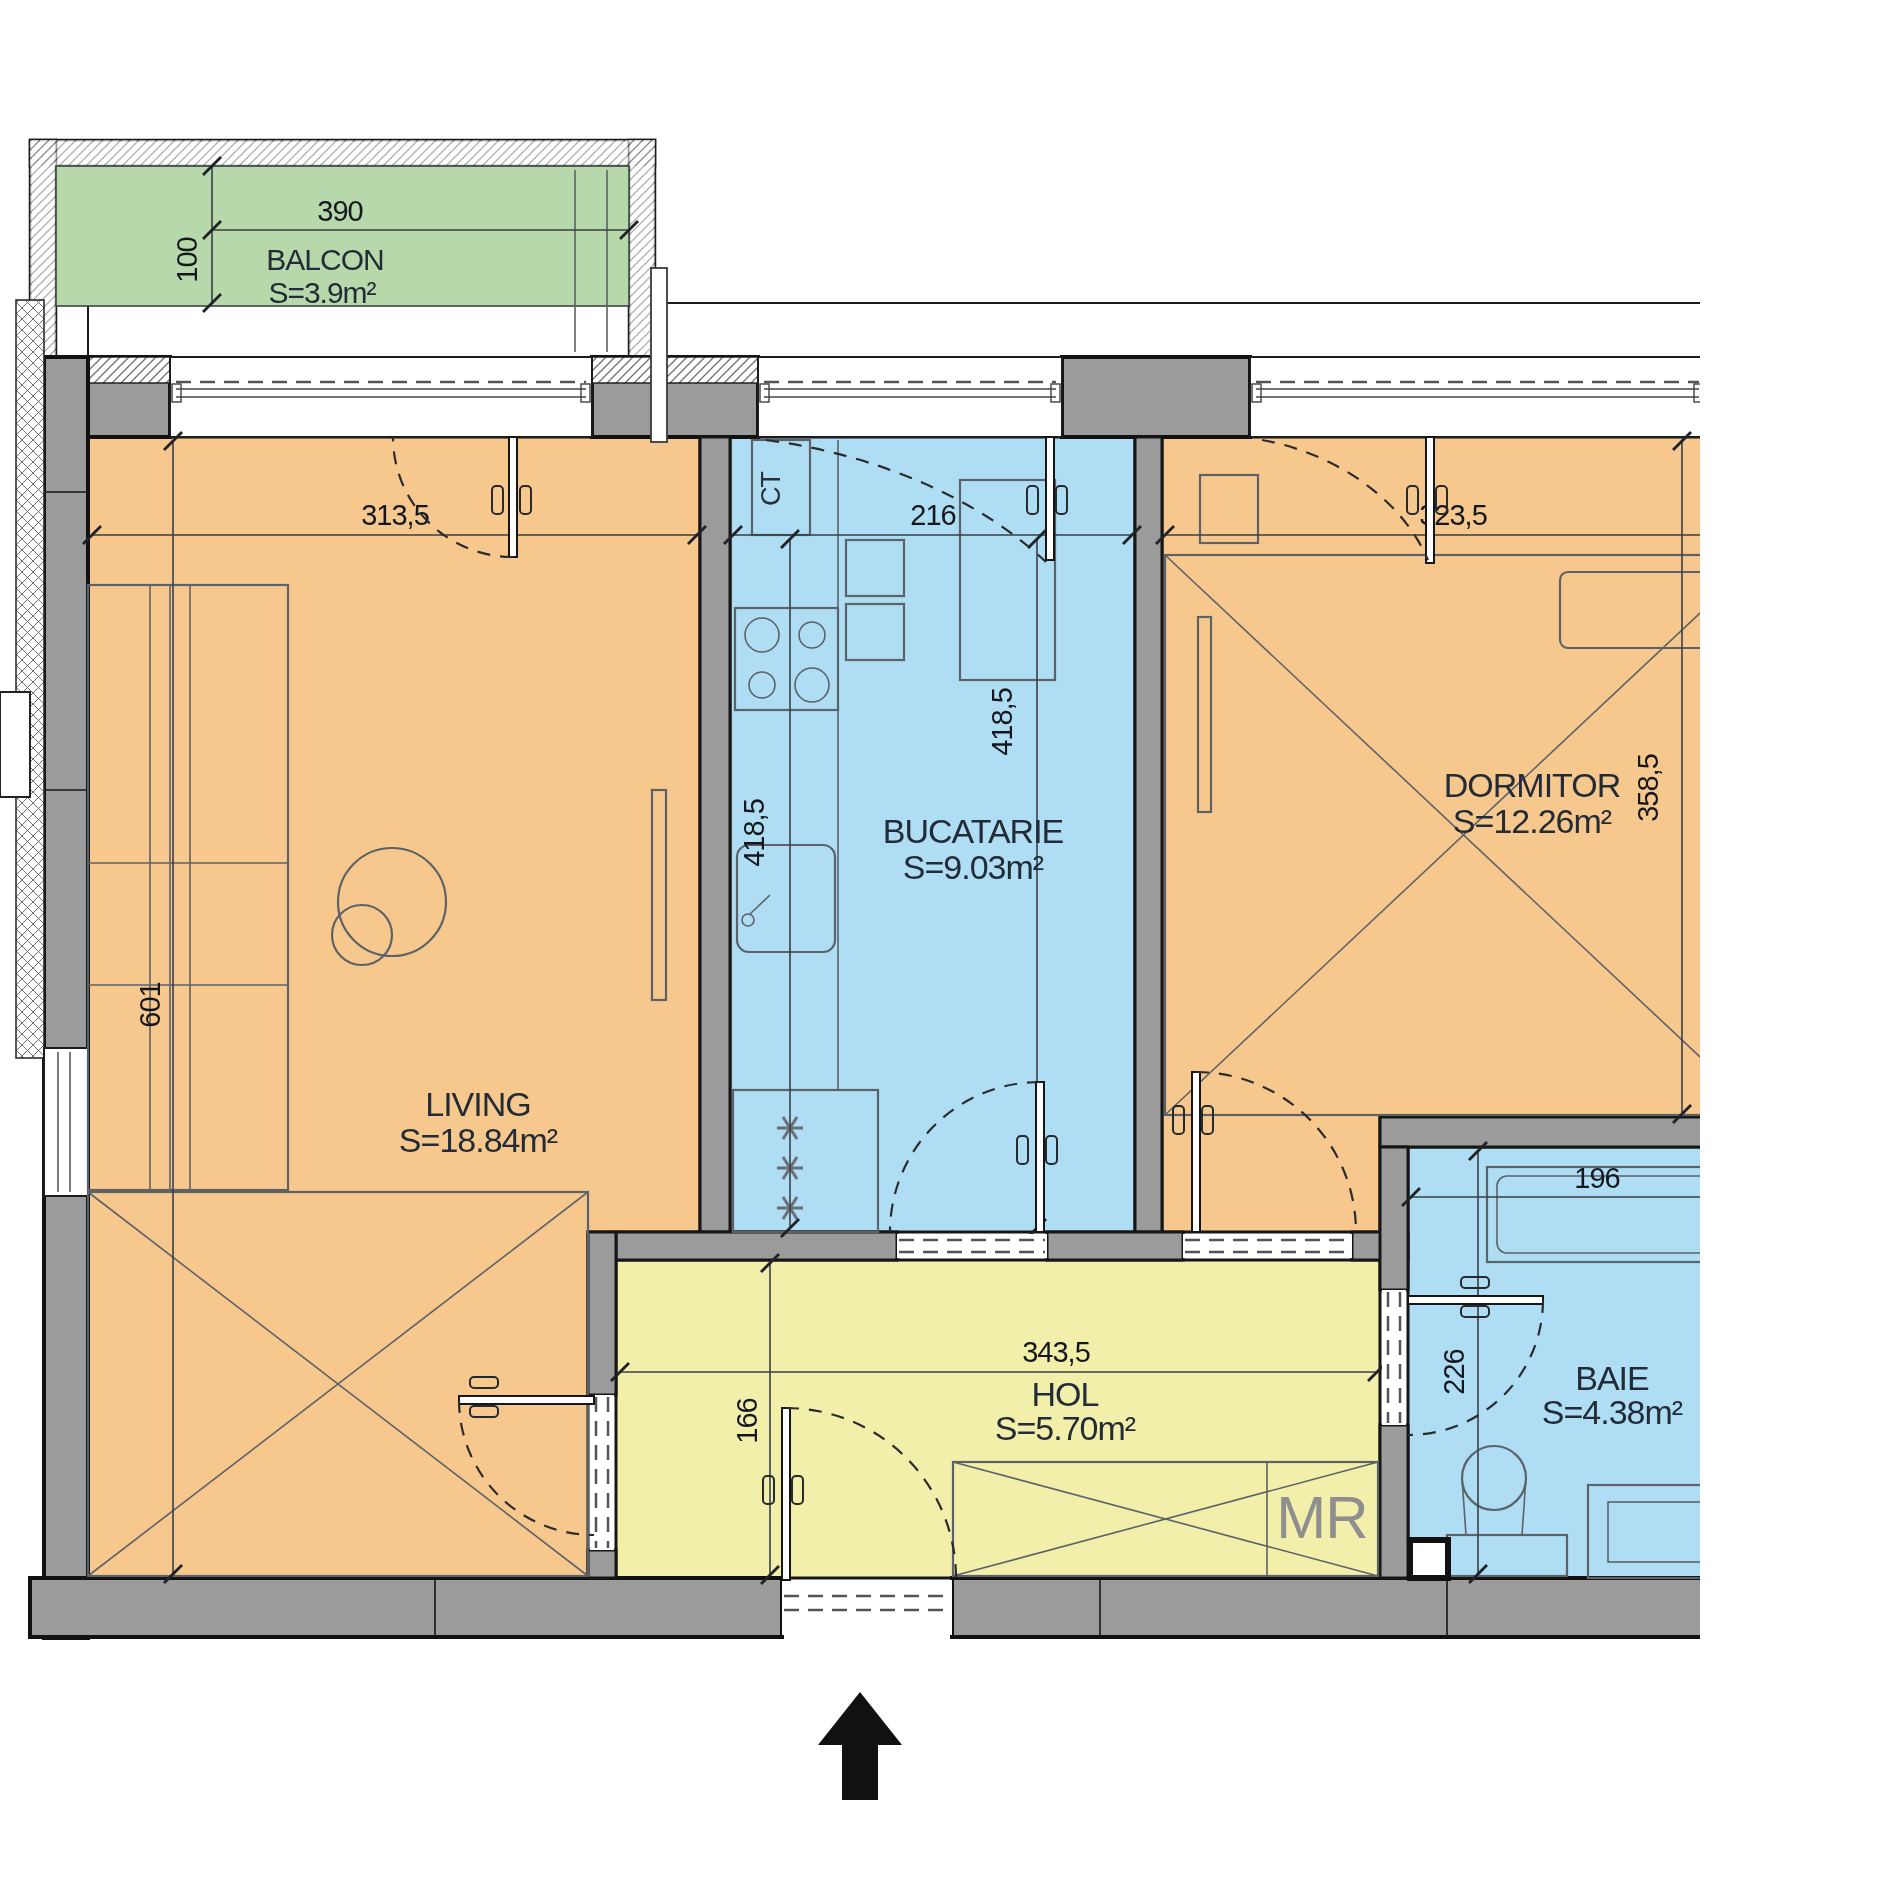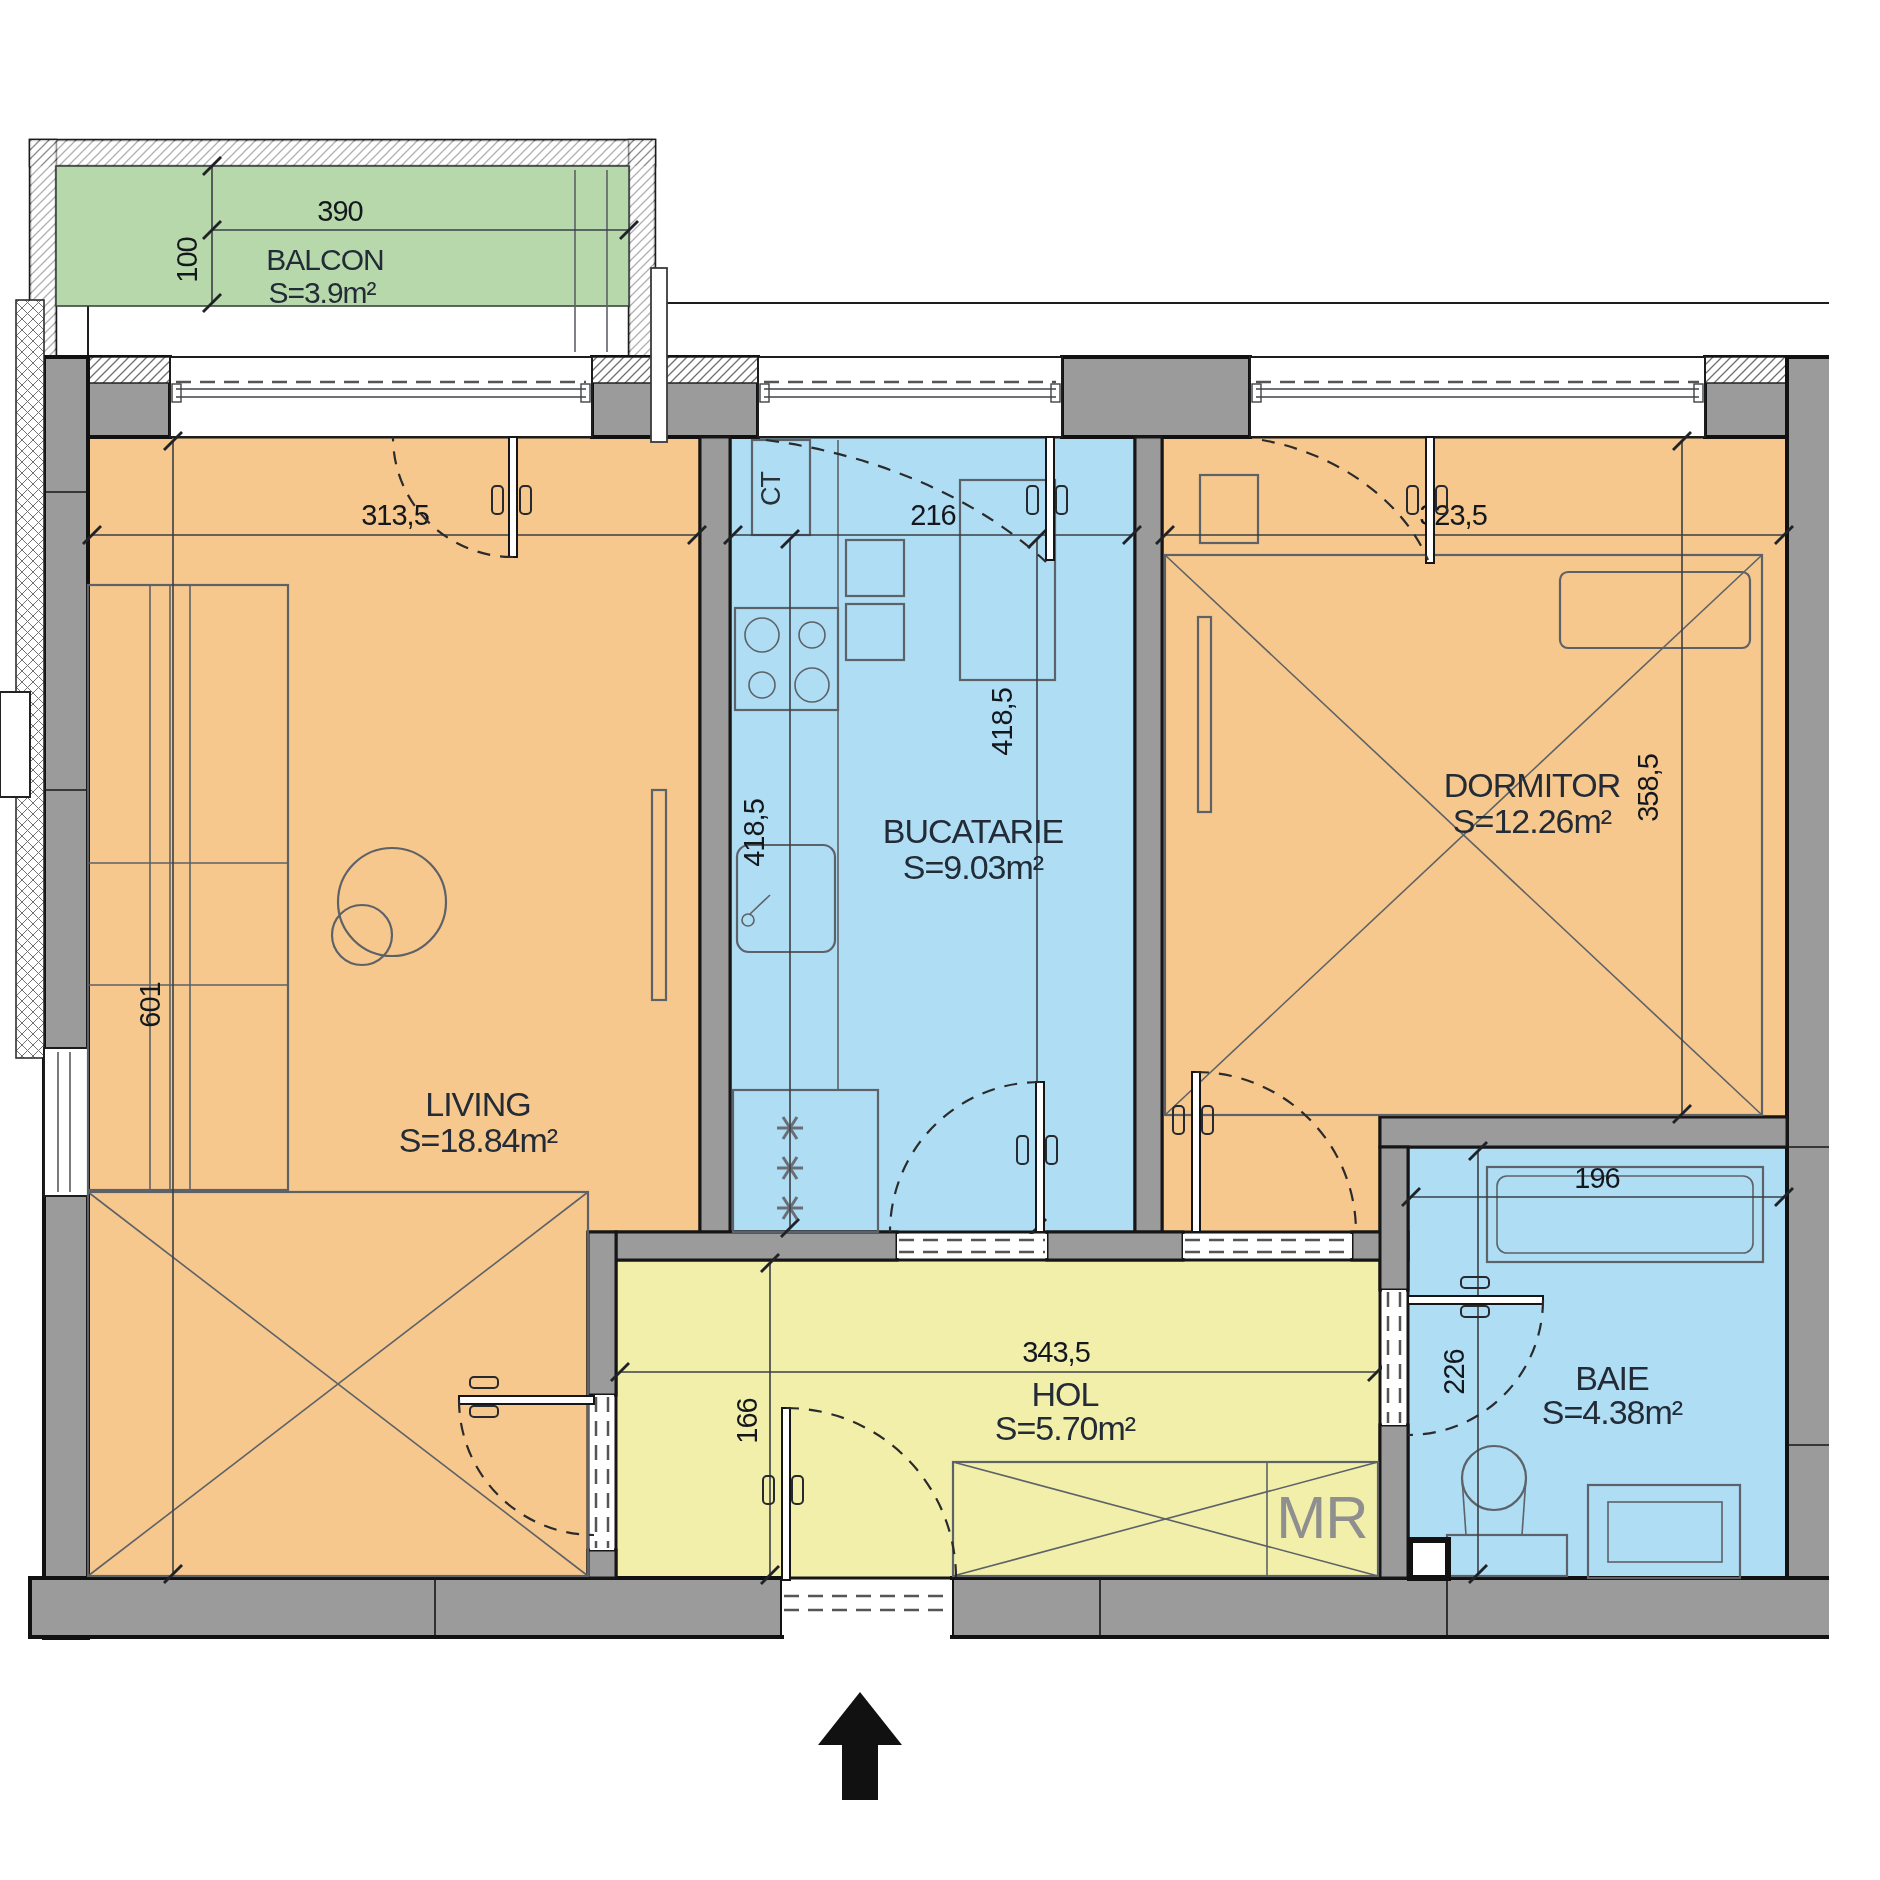--- a/index.html
+++ b/index.html
@@ -1,16 +1,16 @@
 <!DOCTYPE html>
 <html><head>
 <meta charset="utf-8">
 <style>
   html,body{margin:0;padding:0;background:#ffffff;}
-  .canvas{position:relative;width:1829px;height:1880px;background:#fff;overflow:hidden;}
+  .canvas{position:relative;width:1700px;height:1880px;background:#fff;overflow:hidden;}
   svg{display:block;font-family:"Liberation Sans",sans-serif;}
   .wall{fill:#9b9b9b;stroke:#161616;stroke-width:3;}
   .owall{fill:#9b9b9b;stroke:#111;stroke-width:4;}
   .seg{stroke:#161616;stroke-width:1.6;}
   .floor-living{fill:#f7c88d;stroke:#161616;stroke-width:3;}
   .floor-kitchen{fill:#aeddf4;stroke:#161616;stroke-width:3;}
   .floor-hall{fill:#f2efab;stroke:#161616;stroke-width:3;}
   .floor-bath{fill:#aeddf4;stroke:#161616;stroke-width:3;}
   .balc-band{fill:#ffffff;stroke:#1b1b1b;stroke-width:2.5;}
   .balc-green{fill:#b6d8ab;stroke:#3c4440;stroke-width:1.6;}

